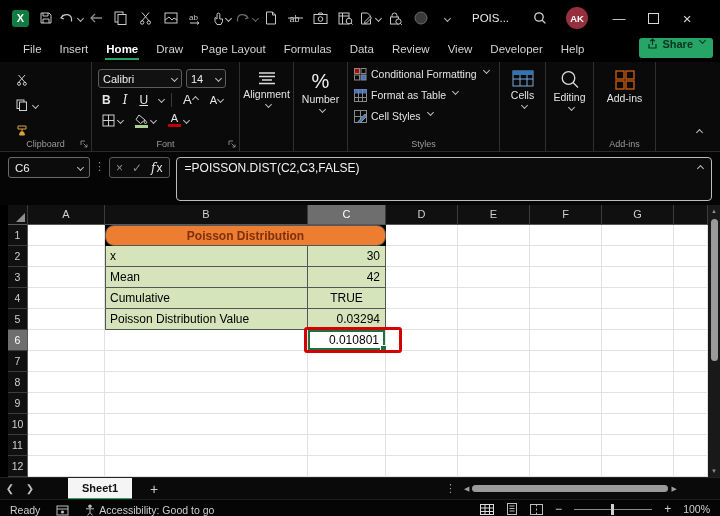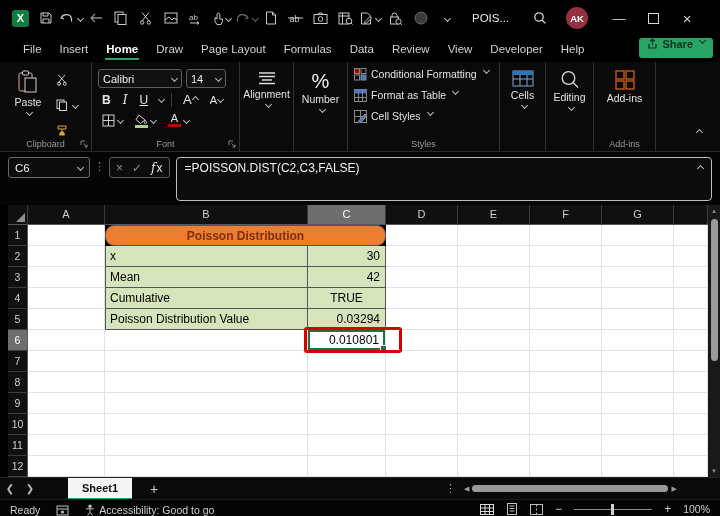--- a/index.html
+++ b/index.html
@@ -252,29 +252,20 @@
           <path d="M5.5 7 V1.5 M3.2 3.2 L5.5 1 l2.3 2.2 M2 6 v4 h7 v-4" stroke="#0b3320" fill="none" stroke-width="1.2"></path>
         </svg>
       <span>Share</span>
         <i class="chev"></i>
     </span>
   </div>
 
   <div class="ribbon">
 
     <div class="rgroup g-clip">
-      <div class="pastecol bigbtn">
-        <svg width="22" height="24">
-            <rect x="2" y="3" width="13" height="18" rx="1.5" stroke="#d8b98a" fill="none"></rect>
-            <rect x="5.5" y="1" width="6" height="4" rx="1" stroke="#cfcfcf" fill="#0a0a0a"></rect>
-            <rect x="8" y="8" width="11" height="14" stroke="#cfcfcf" fill="#0a0a0a"></rect>
-          </svg>
-        <span>Paste</span>
-        <i class="chev"></i>
-      </div>
       <div class="sidecol">
         <span class="smallico">
             <svg width="12" height="12">
               <path d="M2.5 1 L9.5 9 M9 1 L2 9" stroke="#cfcfcf"></path>
               <circle cx="3" cy="9.8" r="1.5" stroke="#cfcfcf" fill="none"></circle>
               <circle cx="8.8" cy="9.8" r="1.5" stroke="#cfcfcf" fill="none"></circle>
             </svg>
           </span>
         <span class="smallico">
             <svg width="12" height="12">

